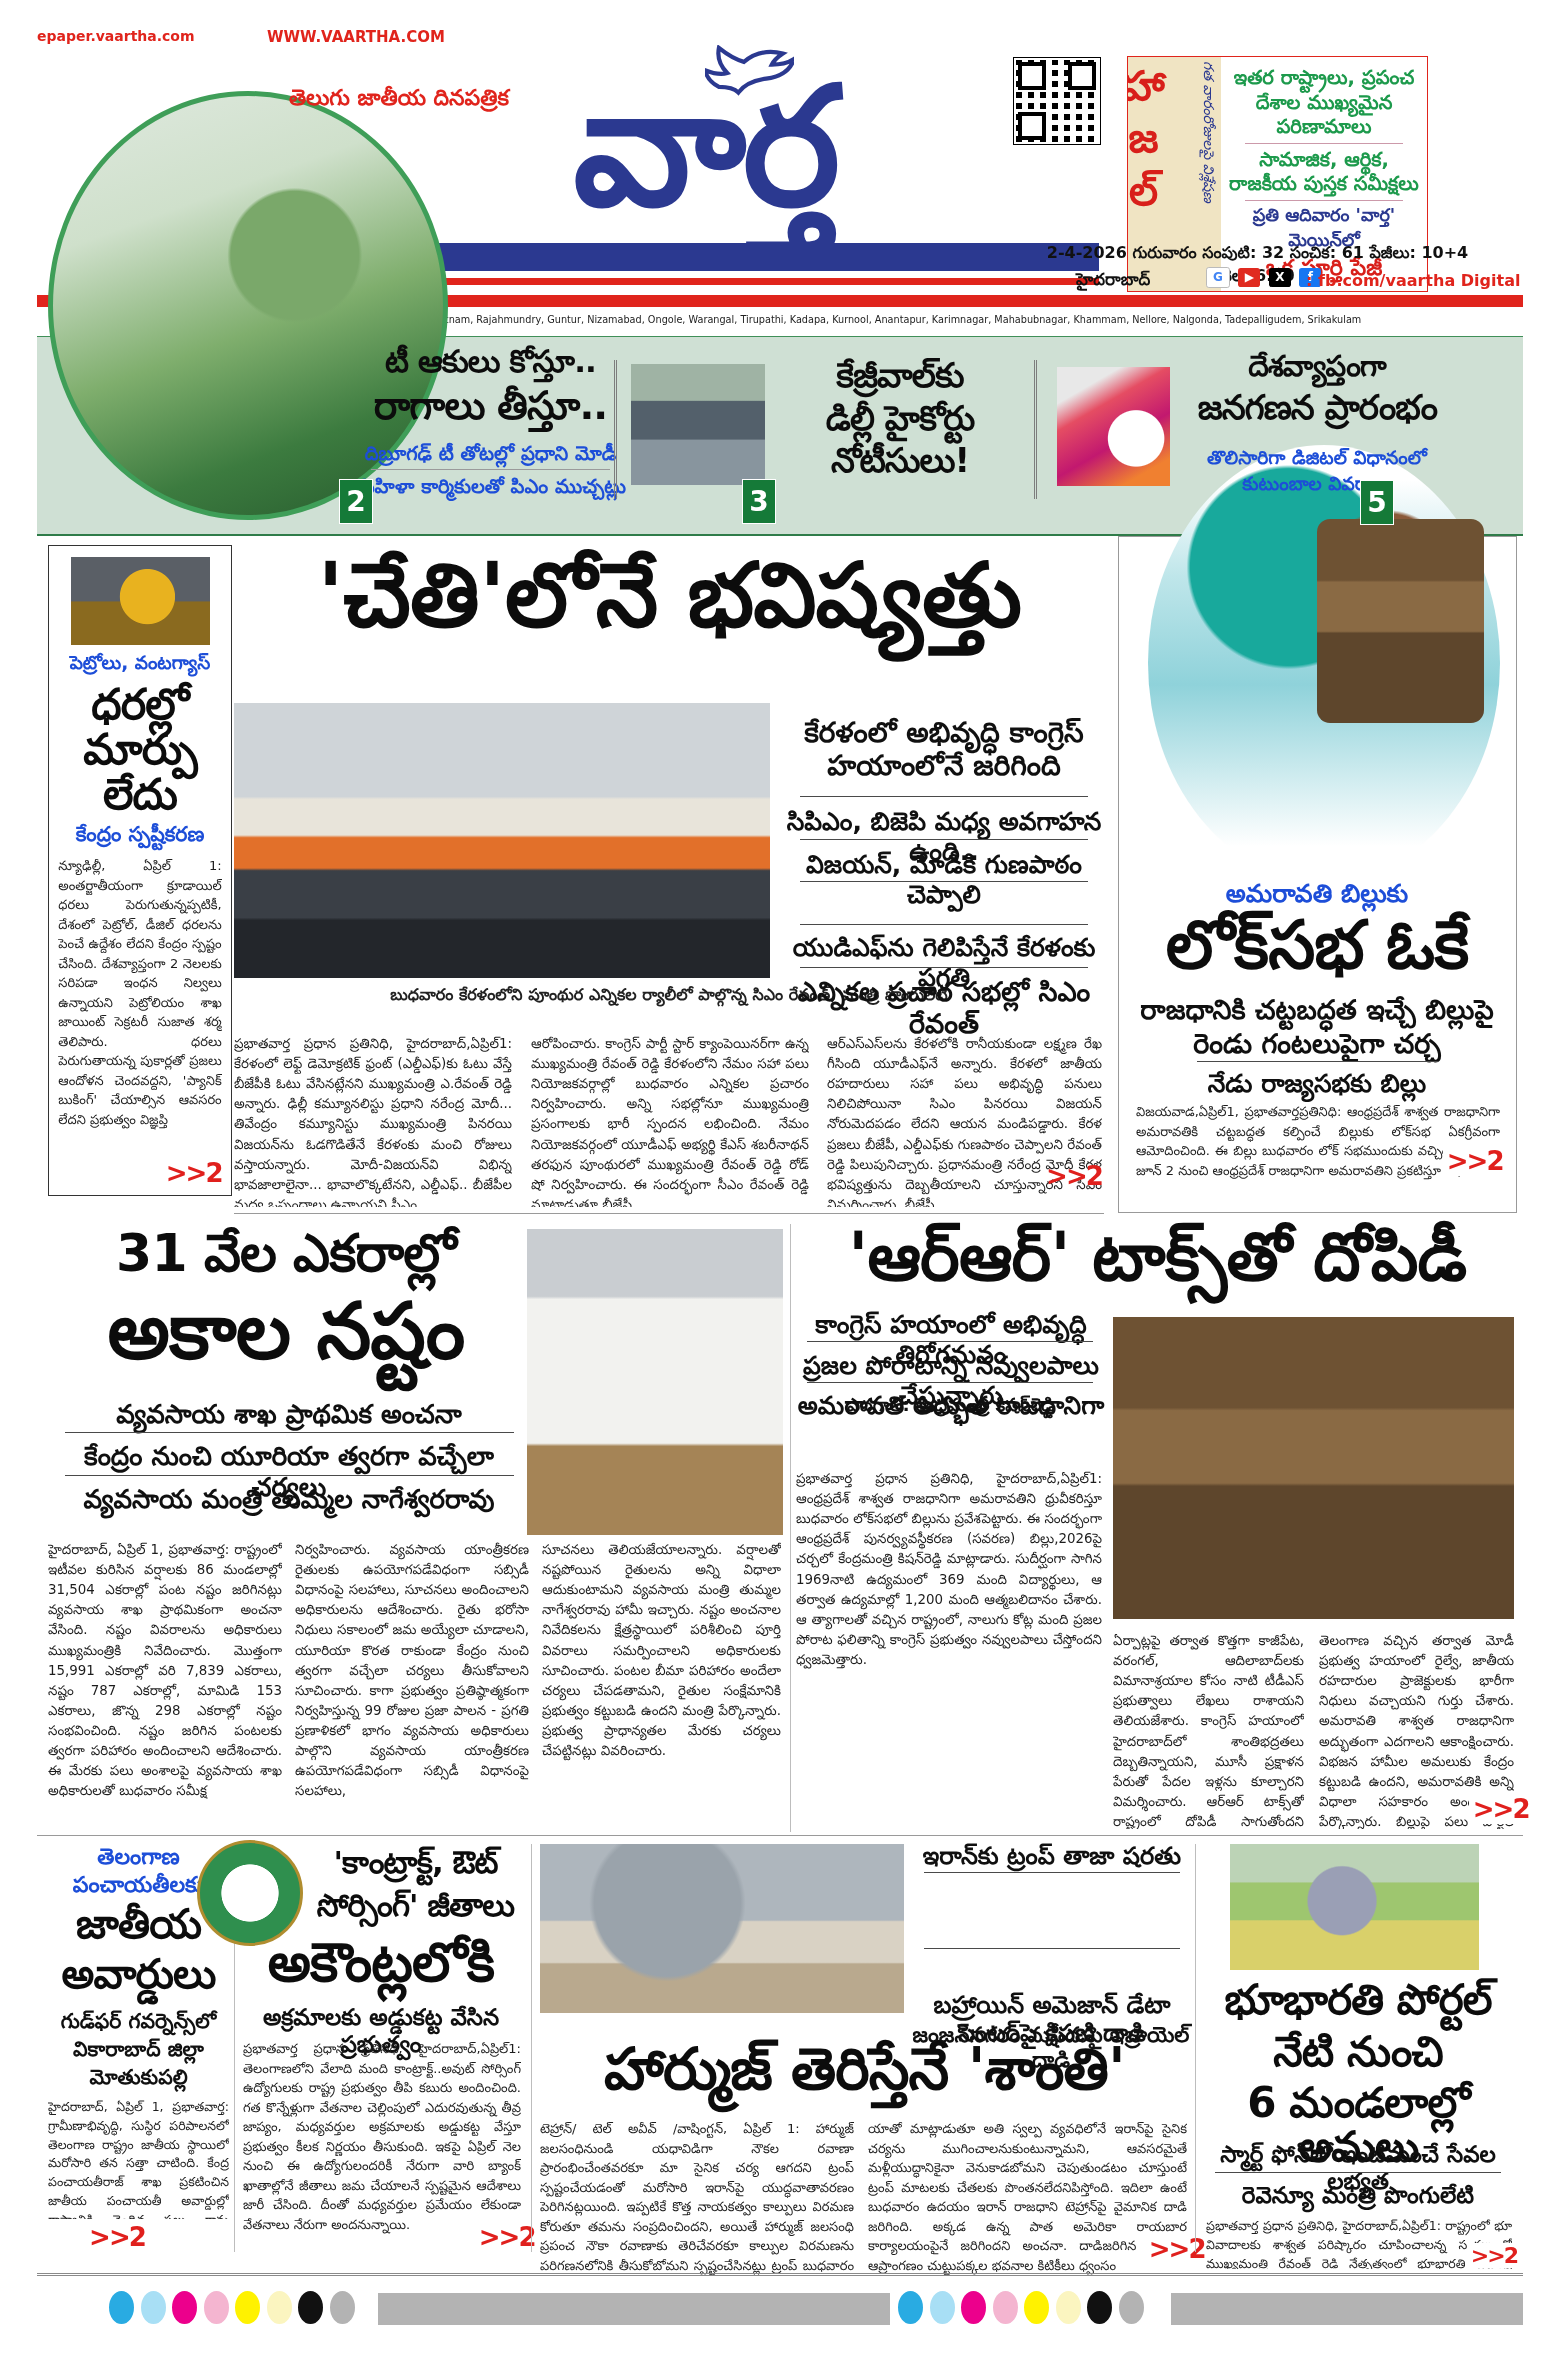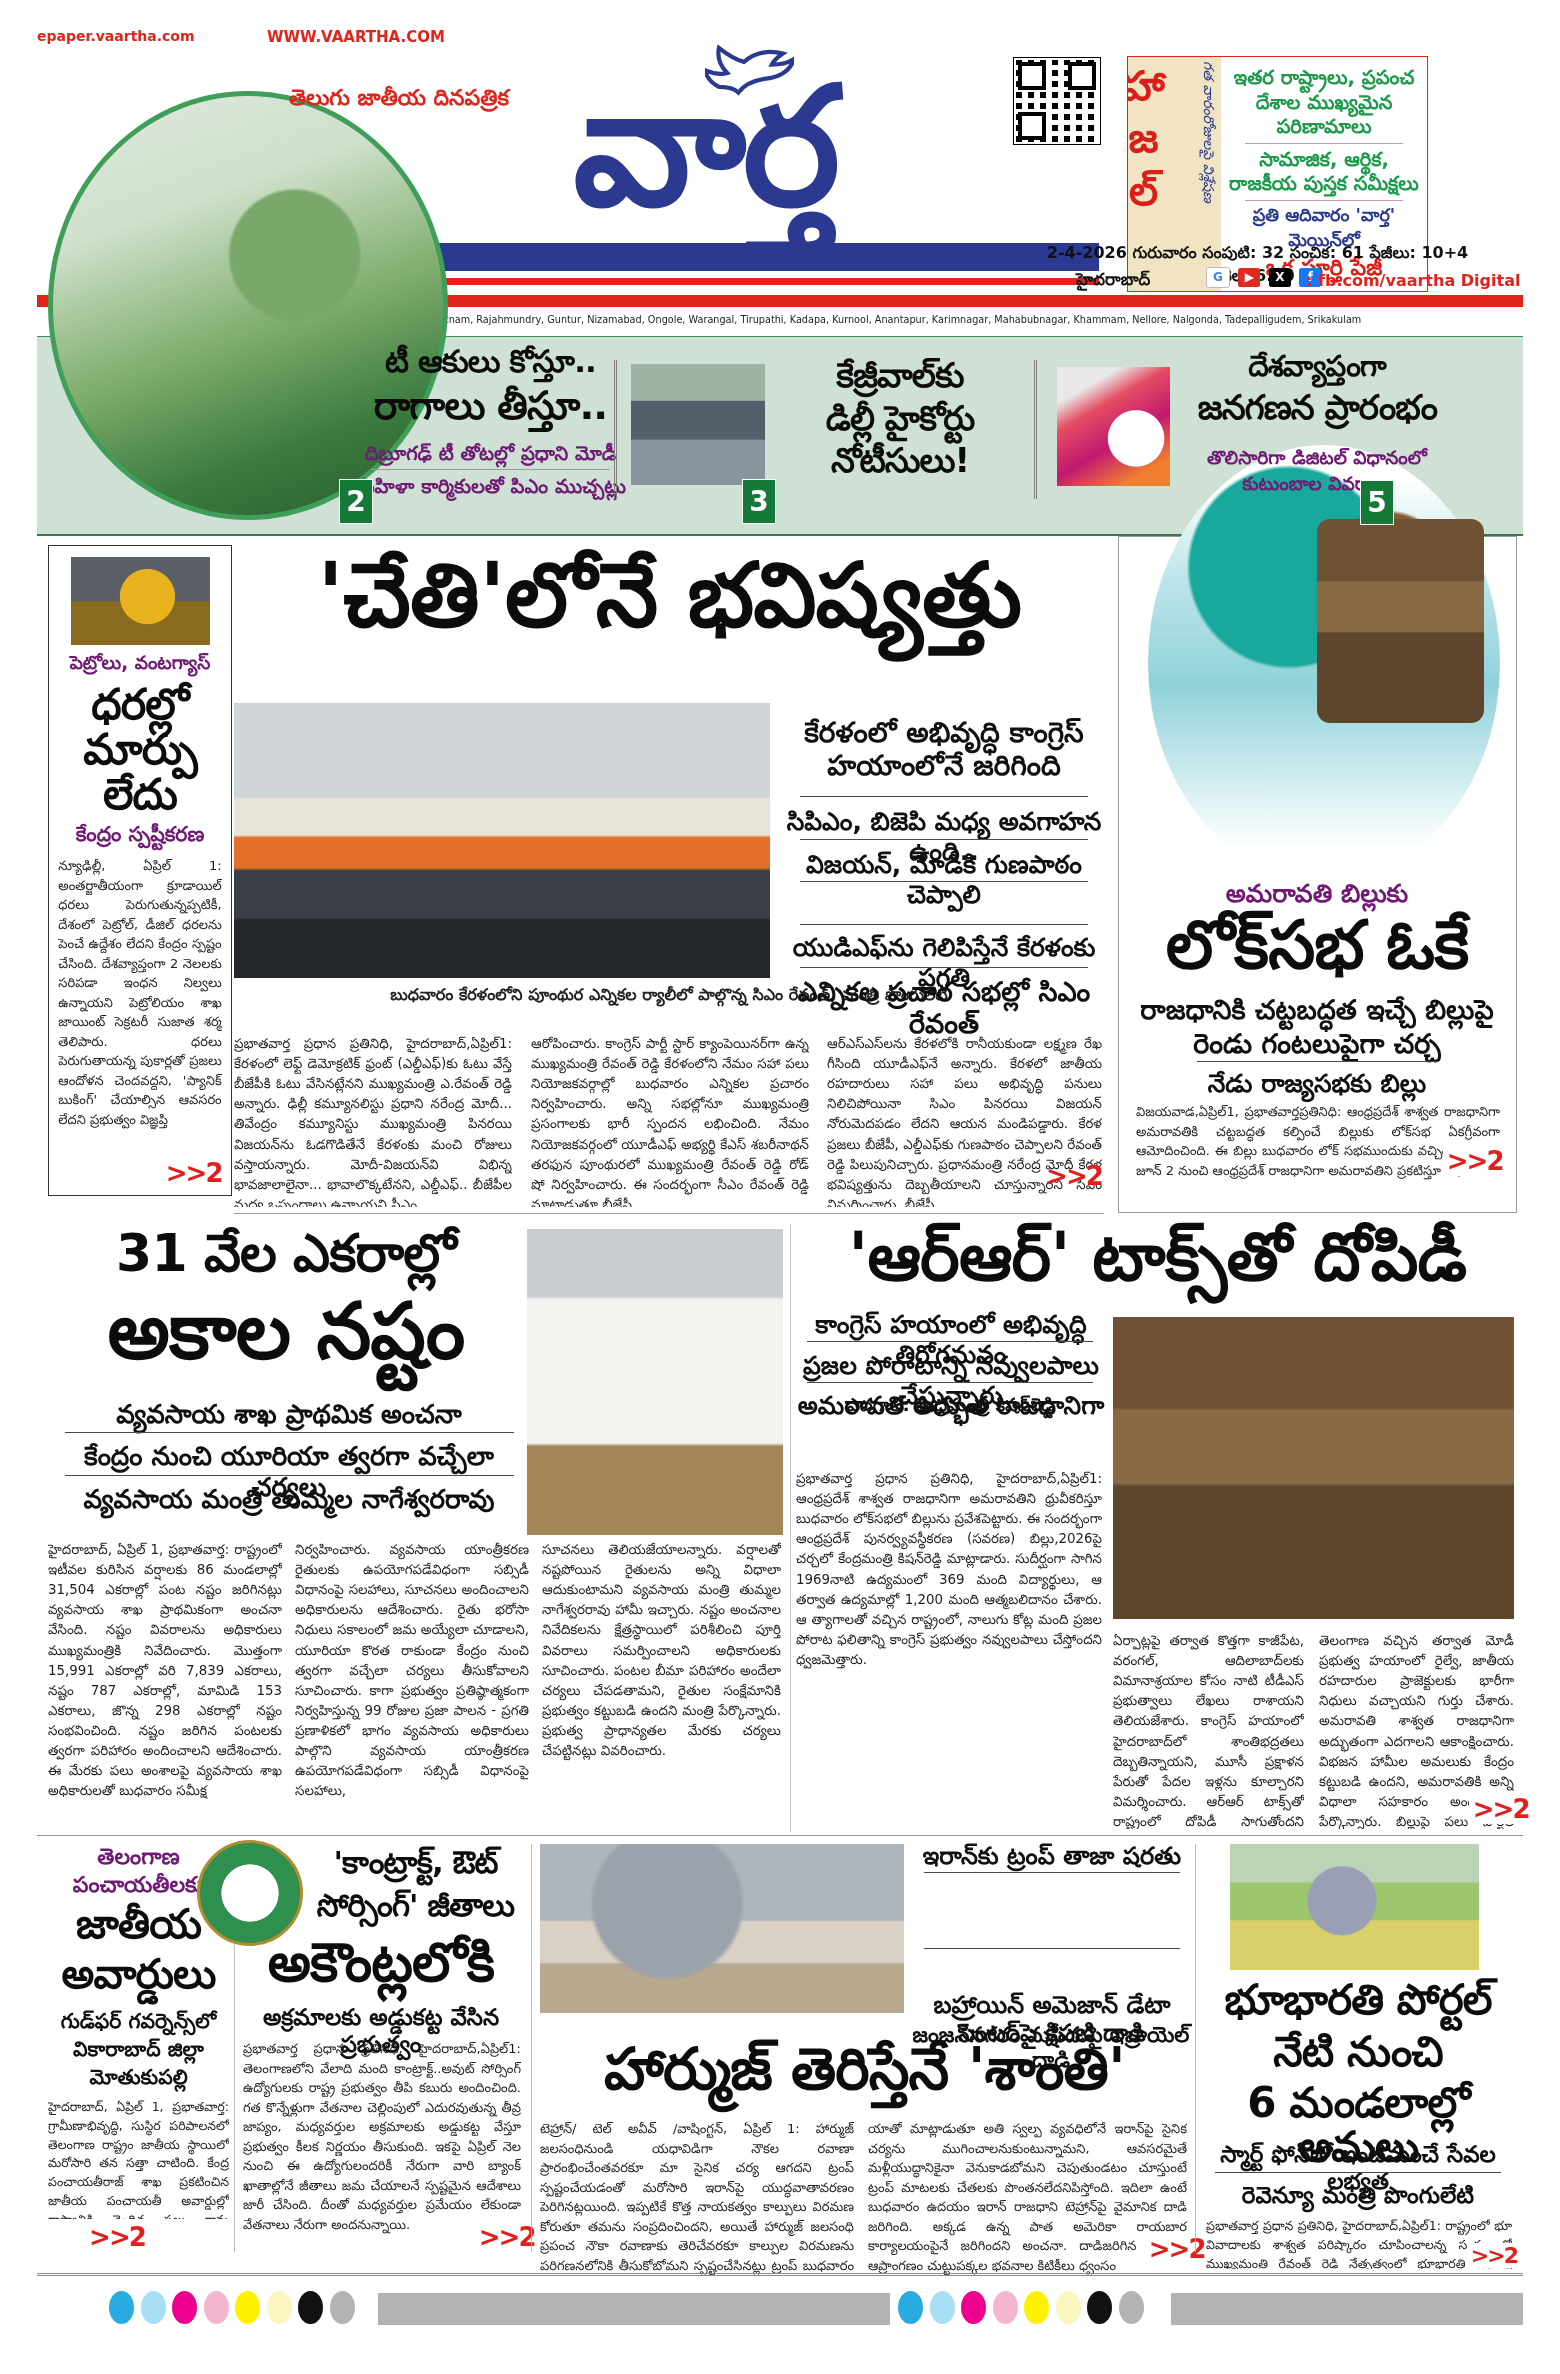--- a/index.html
+++ b/index.html
@@ -2,21 +2,21 @@
 <html style="font-size:15px"><head>
 <meta charset="utf-8">
 <style>
   html,body{margin:0;padding:0;background:#e8e8e8;}
   #page{position:relative;width:1560px;height:2375px;background:#ffffff;margin:0 auto;overflow:hidden;
         font-family:"DejaVu Sans","Liberation Sans",sans-serif;color:#111;}
   .abs{position:absolute;}
   .c{text-align:center;}
   .j{text-align:justify;}
   .hl{font-weight:bold;color:#0c0c0c;line-height:1.04;letter-spacing:-0.9px;}
-  .kick{font-weight:bold;color:#701a75;}
+  .kick{font-weight:bold;color:#1d4ed8;}
   .sub{font-weight:bold;color:#101010;line-height:1.18;}
   .bodytxt{font-size:13.4px;line-height:1.5;color:#1d1d1d;overflow:hidden;}
   .rule{border-top:1.4px solid #4a4a4a;}
   .rulel{border-top:0.9px solid #9a9a9a;}
   .jump{color:#e0201d;font-weight:bold;font-size:26px;letter-spacing:-1.9px;}
   .pg{width:32px;height:43px;background:#157a38;border:1.9px solid #fff;color:#fff;font-size:28px;font-weight:bold;
       display:flex;align-items:center;justify-content:center;z-index:8;}
   .divv{border-left:3.7px double #7d7d7d;}
   .vline{border-left:0.9px solid #bdbdbd;}
   .photo{overflow:hidden;}

